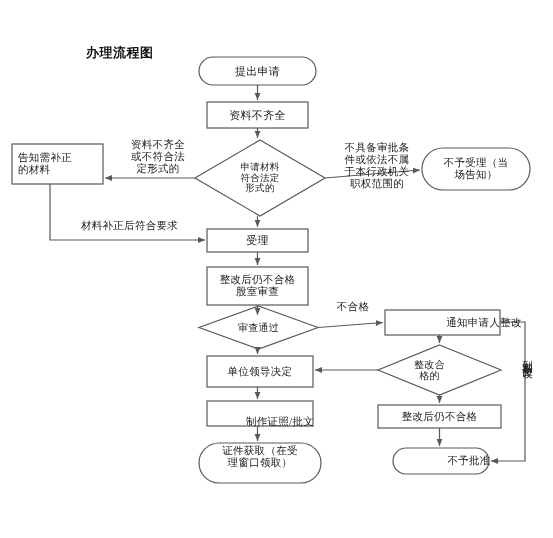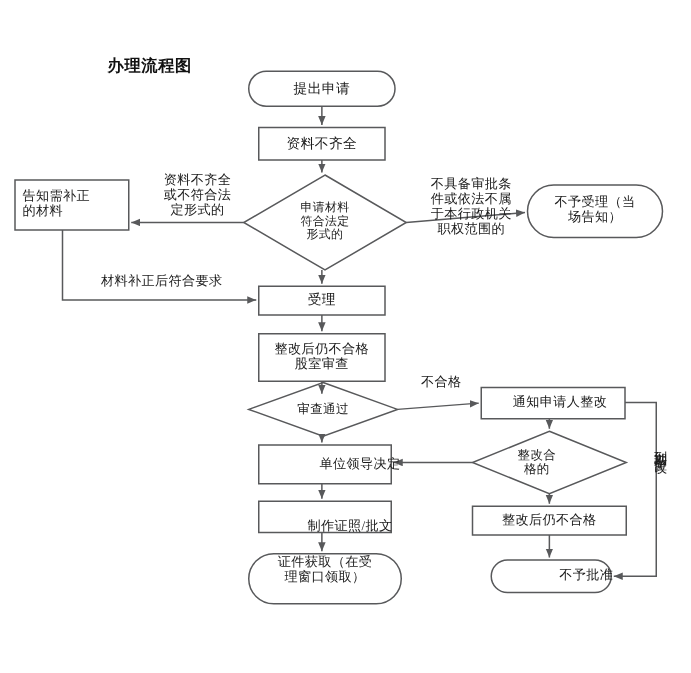--- a/index.html
+++ b/index.html
@@ -135,24 +135,24 @@
 符合法定
 形式的</div>
       <div class="node-text" style="left: 12px; top: 144px; width: 91px; height: 40px; font-size: 10.5px; justify-content: flex-start; text-align: left; padding-left: 6px; box-sizing: border-box;">告知需补正
 的材料</div>
       <div class="node-text" style="left: 422px; top: 148px; width: 108px; height: 42px; font-size: 10.5px;">不予受理（当
 场告知）</div>
       <div class="node-text" style="left: 207px; top: 229px; width: 101px; height: 23px; font-size: 11px;">受理</div>
       <div class="node-text" style="left: 207px; top: 267px; width: 101px; height: 38px; font-size: 10.5px;">整改后仍不合格
 股室审查</div>
       <div class="node-text" style="left: 199px; top: 306px; width: 119px; height: 43px; font-size: 10px;">审查通过</div>
-      <div class="node-text" style="left: 385px; top: 310px; width: 126px; height: 25px; font-size: 10.5px;">通知申请人整改</div>
+      <div class="node-text" style="left: 385px; top: 310px; width: 126px; height: 25px; font-size: 10.5px; padding-left: 36px;">通知申请人整改</div>
       <div class="node-text" style="left: 368px; top: 345px; width: 123px; height: 50px; font-size: 10px;">整改合
 格的</div>
-      <div class="node-text" style="left: 207px; top: 356px; width: 106px; height: 31px; font-size: 10.5px; padding-left: 28px;">单位领导决定</div>
+      <div class="node-text" style="left: 207px; top: 356px; width: 106px; height: 31px; font-size: 10.5px;">单位领导决定</div>
       <div class="node-text" style="left: 378px; top: 405px; width: 123px; height: 23px; font-size: 10.5px;">整改后仍不合格</div>
       <div class="node-text" style="left: 207px; top: 401px; width: 106px; height: 41px; font-size: 10.5px; padding-left: 20px;">制作证照/批文</div>
       <div class="node-text" style="left: 393px; top: 448px; width: 96px; height: 26px; font-size: 10.5px; padding-left: 28px;">不予批准</div>
       <div class="node-text" style="left: 199px; top: 443px; width: 122px; height: 28px; font-size: 10.5px;">证件获取（在受
 理窗口领取）</div>
       <div class="edge-label" style="left: 116px; top: 139px; width: 84px; font-size: 10.5px;">资料不齐全
 或不符合法
 定形式的</div>
       <div class="edge-label" style="left: 331px; top: 142px; width: 92px; font-size: 10.5px;">不具备审批条
 件或依法不属

